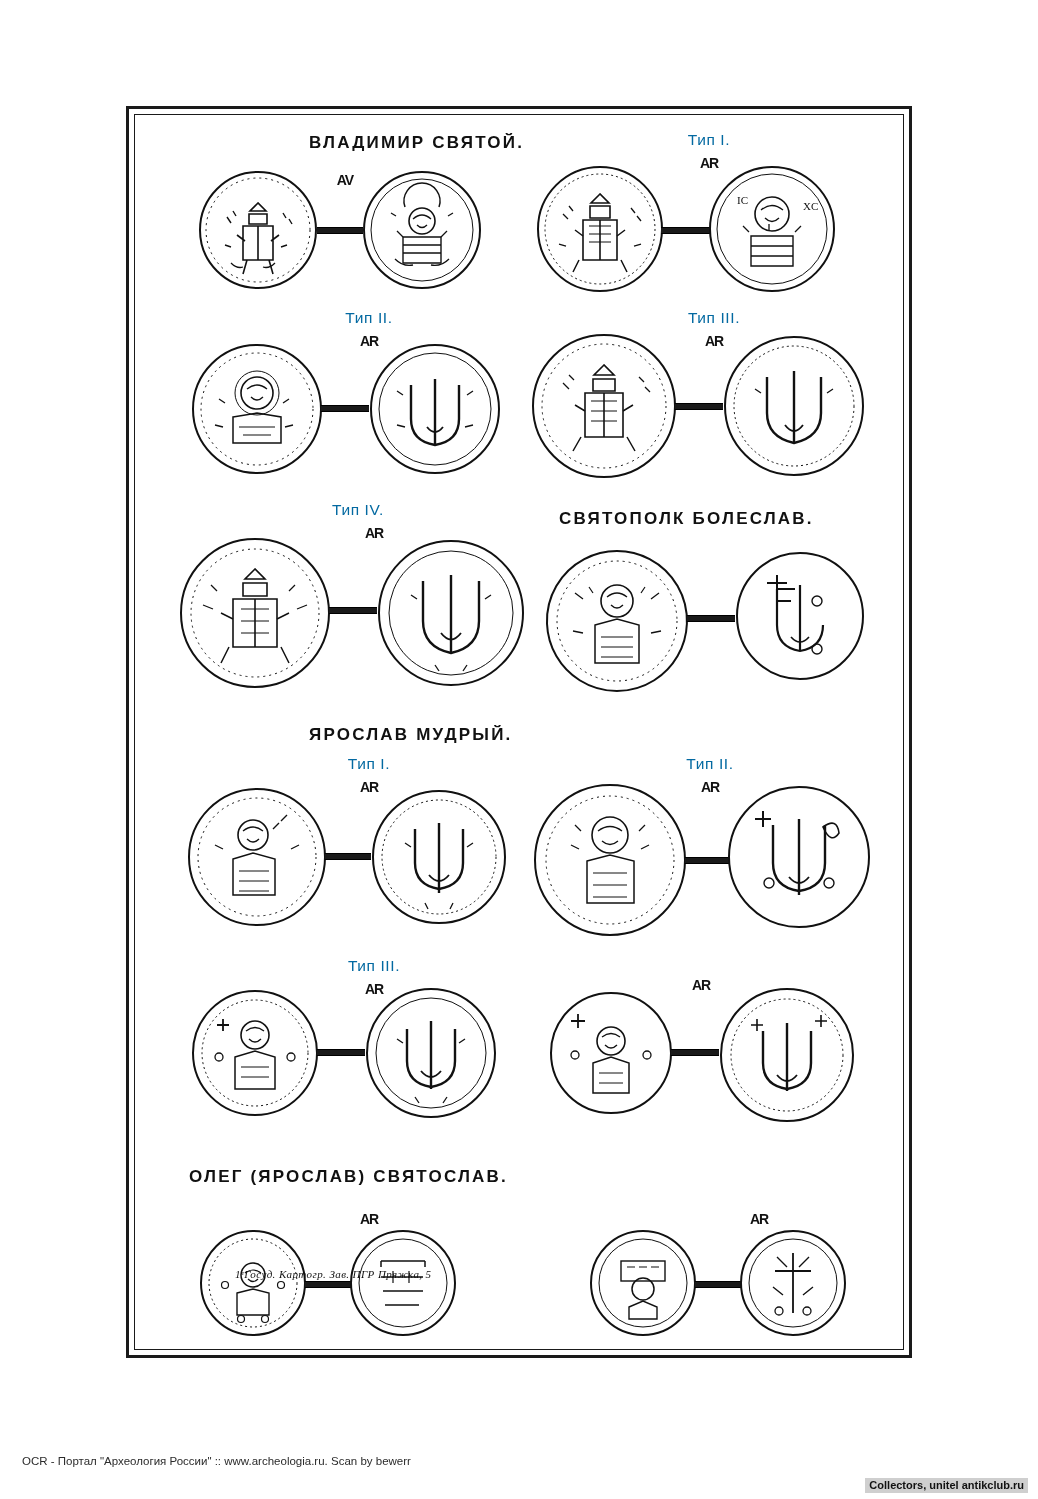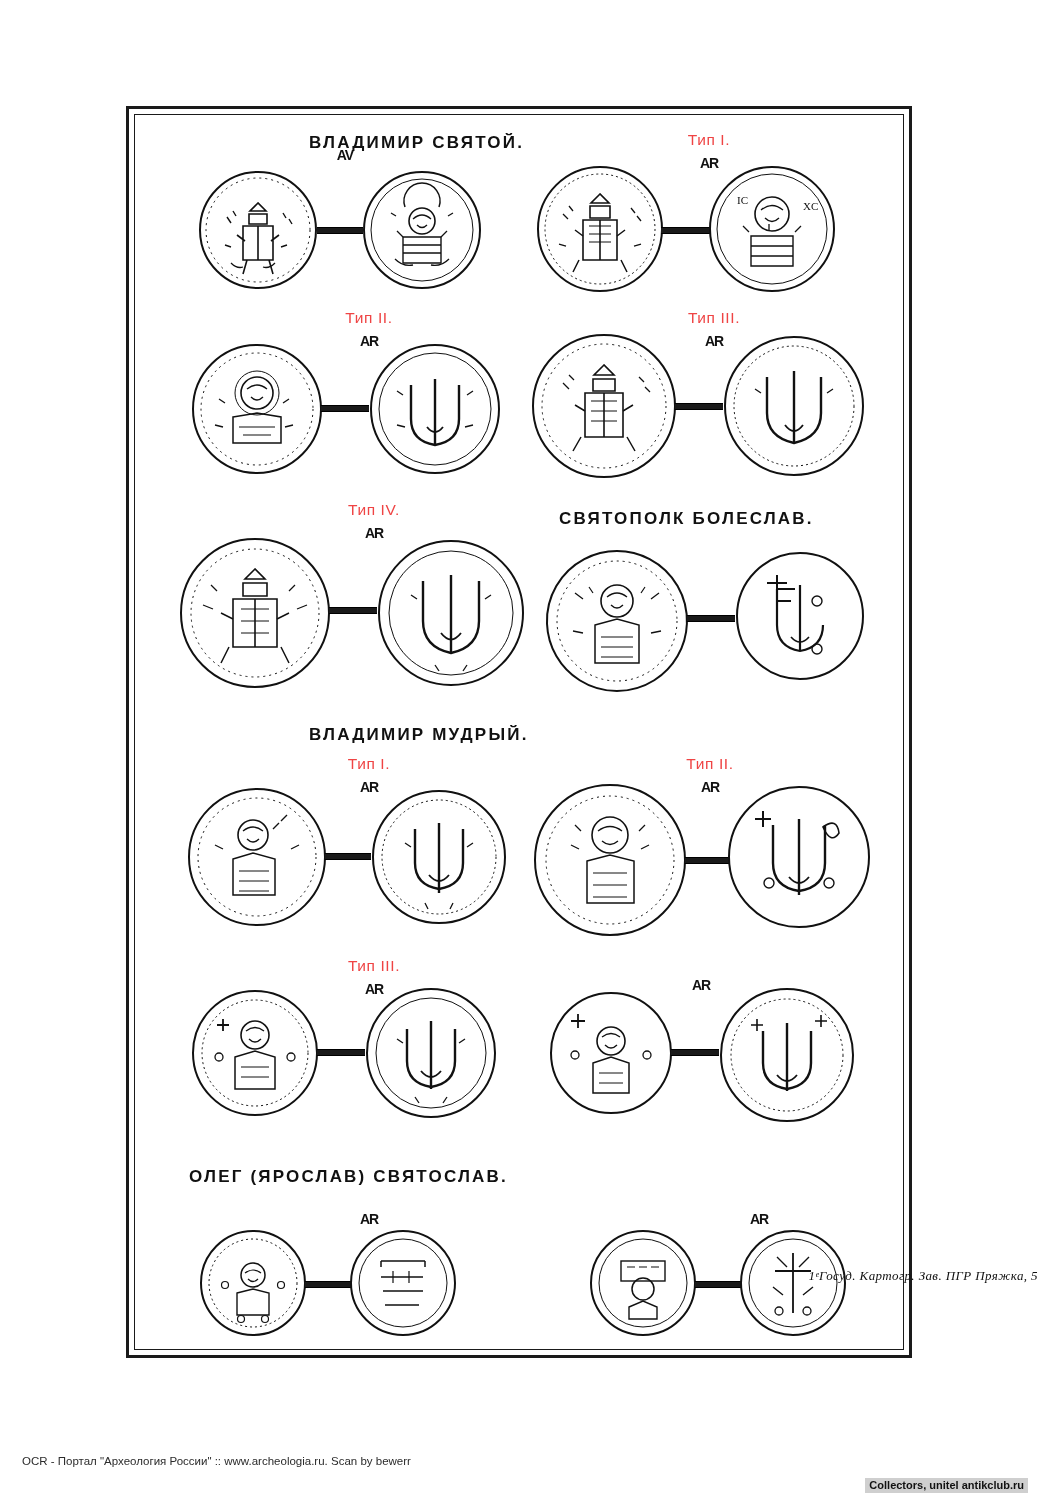--- a/index.html
+++ b/index.html
@@ -42,21 +42,21 @@
     letter-spacing: 2.2px;
     color: #111;
     white-space: nowrap;
     font-family: "Liberation Sans", sans-serif;
   }
   .type-label {
     position: absolute;
     text-align: center;
     font-size: 15.5px;
     font-weight: 400;
-    color: #ef4444;
+    color: #0369a1;
     white-space: nowrap;
     letter-spacing: 0.6px;
   }
   .metal-label {
     position: absolute;
     text-align: center;
     font-size: 14px;
     font-weight: 700;
     color: #111;
     white-space: nowrap;
@@ -72,27 +72,27 @@
     border-bottom: 1px solid #000;
   }
 
   
   .coin { position: absolute; }
   .coin svg { display: block; width: 100%; height: 100%; }
 
   
   #plate-credit {
     position: absolute;
-    right: 0px;
+    right: 17px;
     top: 1268px;
     width: 786px;
-    text-align: right;
+    text-align: left;
     font-family: "Liberation Serif", serif;
     font-style: italic;
-    font-size: 13px;
+    font-size: 11px;
     letter-spacing: 0.4px;
     color: #111;
     white-space: nowrap;
   }
   #ocr-credit {
     position: absolute;
     left: 22px;
     top: 1455px;
     font-size: 11.5px;
     color: #2b2b2b;
@@ -112,21 +112,21 @@
   }
 </style>
 </head>
 <body>
 
 <div id="plate">
   <div id="plate-inner"></div>
 
   <div class="section-title" style="left:180px; top:24px; width:420px;">ВЛАДИМИР СВЯТОЙ.</div>
 
-  <div class="metal-label" style="left:196px; top:38px; width:40px;">AV</div>
+  <div class="metal-label" style="left:196px; top:63px; width:40px;">AV</div>
 
   <div class="coin" style="left:68px; top:60px; width:122px; height:122px;">
     <svg viewBox="0 0 122 122">
       <circle cx="61" cy="61" r="58" fill="none" stroke="#111" stroke-width="2"></circle>
       <circle cx="61" cy="61" r="52" fill="none" stroke="#111" stroke-width="1" stroke-dasharray="2 4"></circle>
       <path d="M61 34 l-8 8 h16 z M52 45 h18 v10 h-18 z M46 57 h30 v34 h-30 z
                M61 57 v34 M40 66 l8 6 M82 66 l-8 6 M50 91 l-4 14 M72 91 l4 14" fill="none" stroke="#111" stroke-width="1.6"></path>
       <path d="M30 48 l4 6 M36 42 l3 5 M86 44 l3 5 M92 50 l3 5 M28 76 l6 2 M90 76 l-6 2" fill="none" stroke="#111" stroke-width="1.4"></path>
       <path d="M34 94 q6 6 12 4 M78 94 q-6 6 -12 4" fill="none" stroke="#111" stroke-width="1.3"></path>
     </svg>
@@ -226,21 +226,21 @@
     <svg viewBox="0 0 146 146">
       <circle cx="73" cy="73" r="69" fill="none" stroke="#111" stroke-width="2"></circle>
       <circle cx="73" cy="73" r="60" fill="none" stroke="#111" stroke-width="1" stroke-dasharray="2 3"></circle>
       <path d="M46 44 v36 q0 24 27 30 q27 -6 27 -30 v-36" fill="none" stroke="#111" stroke-width="2.4"></path>
       <path d="M73 38 v72" fill="none" stroke="#111" stroke-width="2.4"></path>
       <path d="M64 92 q9 12 18 0" fill="none" stroke="#111" stroke-width="1.8"></path>
       <path d="M34 56 l6 4 M112 56 l-6 4" fill="none" stroke="#111" stroke-width="1.3"></path>
     </svg>
   </div>
 
-  <div class="type-label" style="left:180px; top:392px; width:130px;">Тип IV.</div>
+  <div class="type-label" style="left:164px; top:392px; width:130px;">Тип IV.</div>
   <div class="metal-label" style="left:180px; top:416px; width:130px;">AR</div>
 
   <div class="coin" style="left:48px; top:426px; width:156px; height:156px;">
     <svg viewBox="0 0 156 156">
       <circle cx="78" cy="78" r="74" fill="none" stroke="#111" stroke-width="2"></circle>
       <circle cx="78" cy="78" r="64" fill="none" stroke="#111" stroke-width="1" stroke-dasharray="2 4"></circle>
       <path d="M78 34 l-10 10 h20 z M66 48 h24 v13 h-24 z M56 64 h44 v48 h-44 z M78 64 v48" fill="none" stroke="#111" stroke-width="1.6"></path>
       <path d="M44 78 l12 6 M112 78 l-12 6 M52 112 l-8 16 M104 112 l8 16" fill="none" stroke="#111" stroke-width="1.5"></path>
       <path d="M26 70 l10 4 M130 70 l-10 4 M34 50 l6 6 M118 50 l-6 6" fill="none" stroke="#111" stroke-width="1.3"></path>
       <path d="M64 74 h28 M64 86 h28 M64 98 h28" fill="none" stroke="#111" stroke-width="1"></path>
@@ -283,21 +283,21 @@
       <path d="M44 40 v36 q0 22 23 26 q23 -4 23 -26" fill="none" stroke="#111" stroke-width="2.2"></path>
       <path d="M44 40 h18 M44 52 h14" fill="none" stroke="#111" stroke-width="2.2"></path>
       <path d="M34 34 h20 M44 26 v20" fill="none" stroke="#111" stroke-width="2"></path>
       <path d="M67 36 v66" fill="none" stroke="#111" stroke-width="2.2"></path>
       <path d="M58 88 q9 10 18 0" fill="none" stroke="#111" stroke-width="1.6"></path>
       <circle cx="84" cy="52" r="5" fill="none" stroke="#111" stroke-width="1.4"></circle>
       <circle cx="84" cy="100" r="5" fill="none" stroke="#111" stroke-width="1.4"></circle>
     </svg>
   </div>
 
-  <div class="section-title" style="left:180px; top:616px; width:420px;">ВЛАДИМИР МУДРЫЙ.</div>
+  <div class="section-title" style="left:180px; top:616px; width:420px;">ЯРОСЛАВ МУДРЫЙ.</div>
 
   <div class="type-label" style="left:180px; top:646px; width:120px;">Тип I.</div>
   <div class="metal-label" style="left:180px; top:670px; width:120px;">AR</div>
 
   <div class="coin" style="left:56px; top:676px; width:144px; height:144px;">
     <svg viewBox="0 0 144 144">
       <circle cx="72" cy="72" r="68" fill="none" stroke="#111" stroke-width="2"></circle>
       <circle cx="72" cy="72" r="59" fill="none" stroke="#111" stroke-width="1" stroke-dasharray="2 4"></circle>
       <circle cx="68" cy="50" r="15" fill="none" stroke="#111" stroke-width="1.6"></circle>
       <path d="M58 46 q10 -8 20 0 M62 54 q6 6 12 0" fill="none" stroke="#111" stroke-width="1.3"></path>

